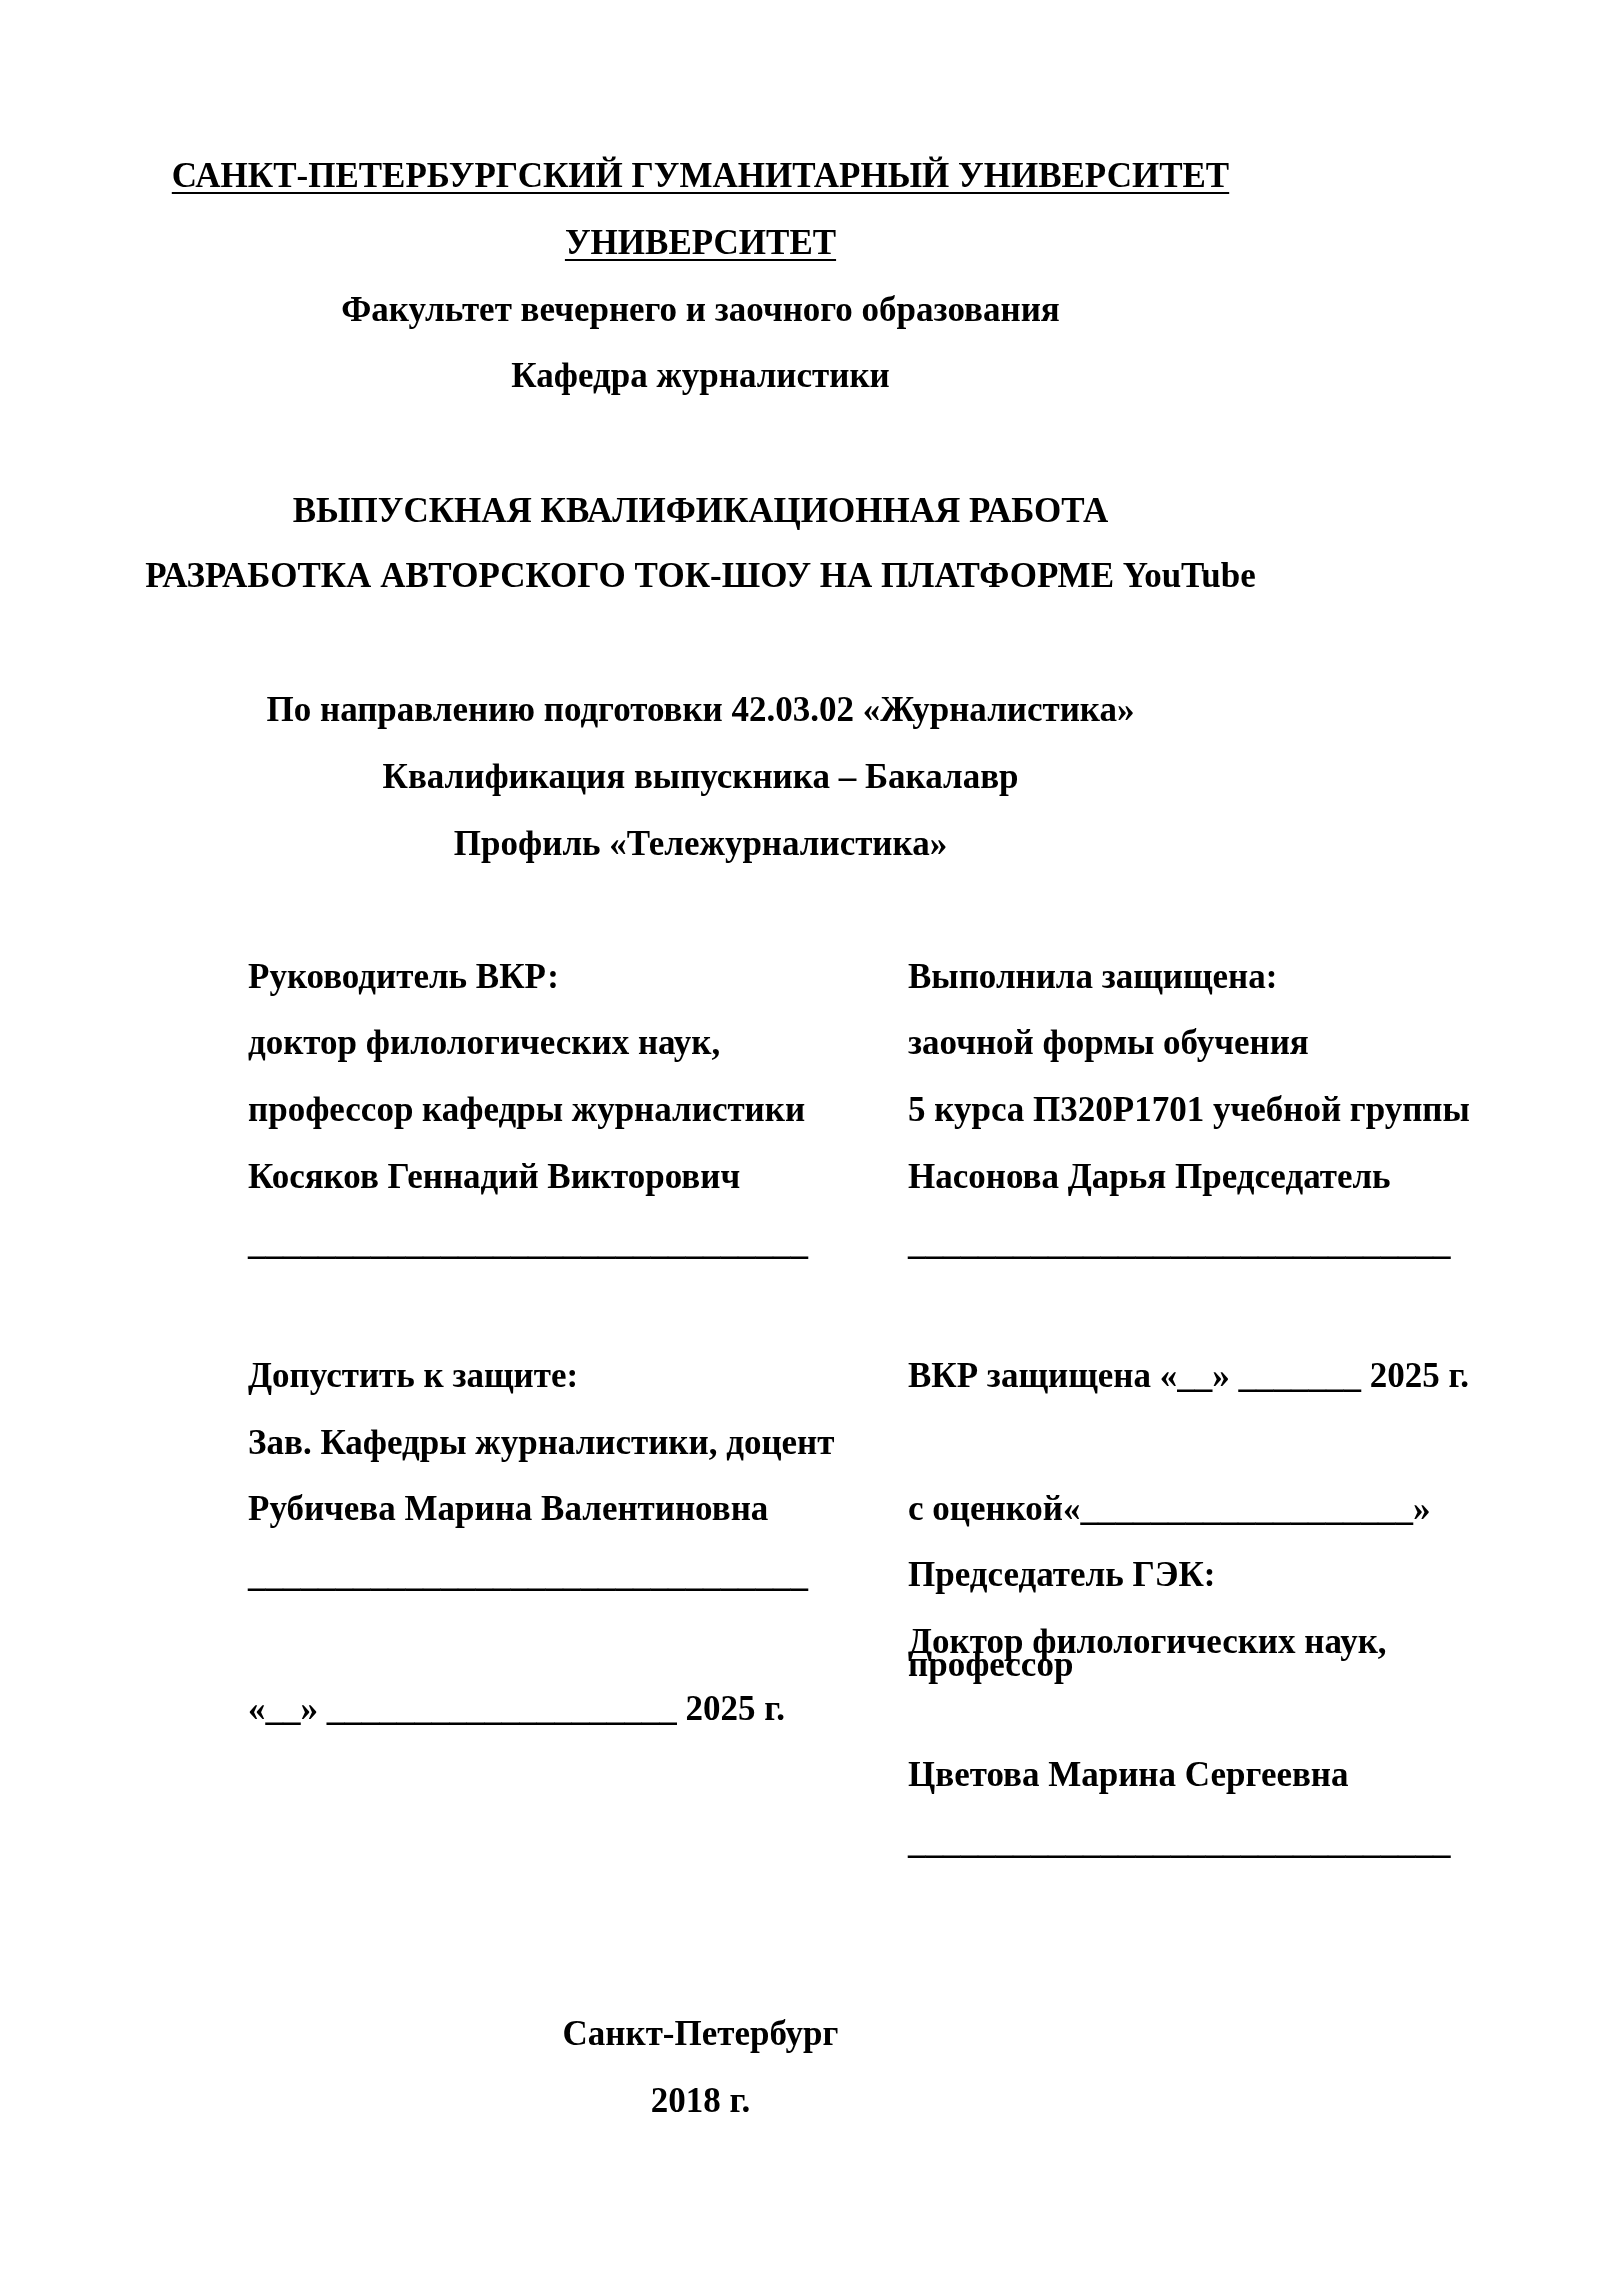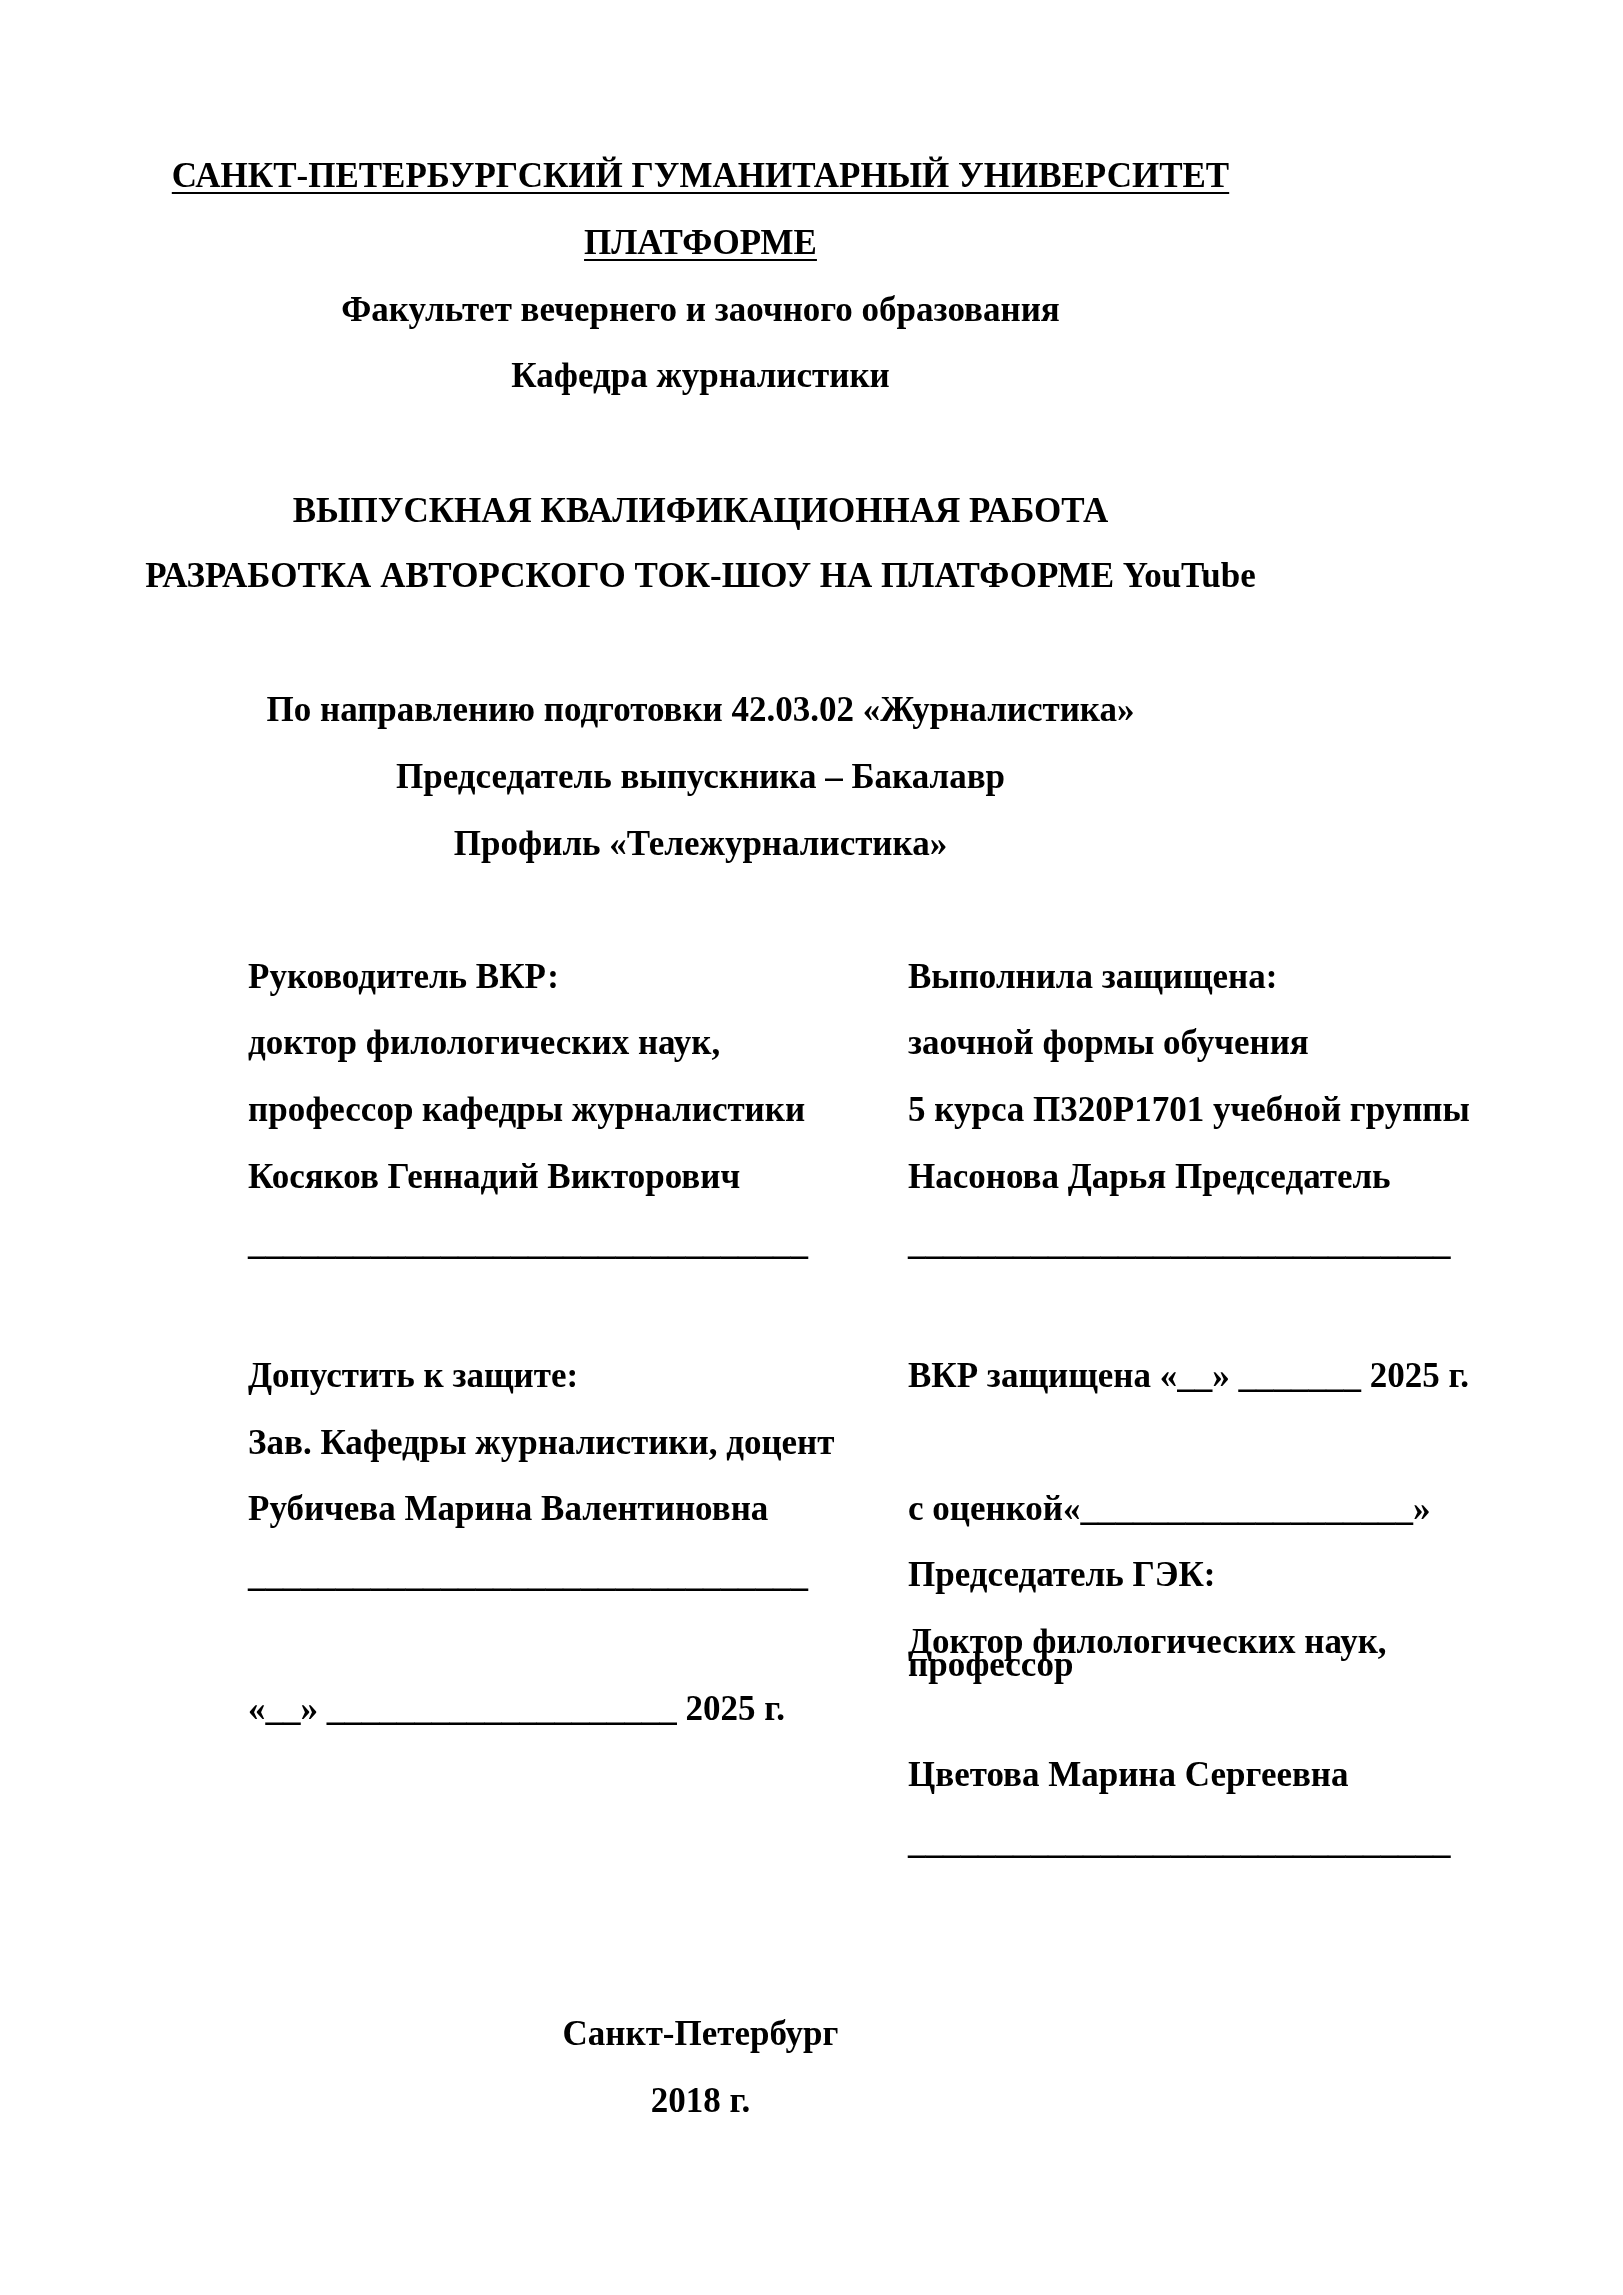--- a/index.html
+++ b/index.html
@@ -10,29 +10,29 @@
     .b { font-weight: bold; }
     .u { text-decoration: underline; text-decoration-thickness: 2.4px; text-underline-offset: 4.7px; }
     .L { left: 248px; }
     .R { left: 908px; }
   </style>
 </head>
 <body>
 
 <div>
   <div class="line center b u" style="top:155px">САНКТ-ПЕТЕРБУРГСКИЙ ГУМАНИТАРНЫЙ УНИВЕРСИТЕТ</div>
-  <div class="line center b u" style="top:222px">ПЛАТФОРМЕ</div>
+  <div class="line center b u" style="top:222px">УНИВЕРСИТЕТ</div>
   <div class="line center" style="top:289px">Факультет вечернего и заочного образования</div>
   <div class="line center" style="top:355px">Кафедра журналистики</div>
 
   <div class="line center b" style="top:490px">ВЫПУСКНАЯ КВАЛИФИКАЦИОННАЯ РАБОТА</div>
   <div class="line center b" style="top:555px">РАЗРАБОТКА АВТОРСКОГО ТОК-ШОУ НА ПЛАТФОРМЕ YouTube</div>
 
   <div class="line center" style="top:689px">По направлению подготовки 42.03.02 «Журналистика»</div>
-  <div class="line center" style="top:756px">Председатель выпускника – Бакалавр</div>
+  <div class="line center" style="top:756px">Квалификация выпускника – Бакалавр</div>
   <div class="line center" style="top:823px">Профиль «Тележурналистика»</div>
 
   <div>
     <div class="line L b" style="top:956px">Руководитель ВКР:</div>
     <div class="line L" style="top:1022px">доктор филологических наук,</div>
     <div class="line L" style="top:1089px">профессор кафедры журналистики</div>
     <div class="line L" style="top:1156px">Косяков Геннадий Викторович</div>
     <div class="line L" style="top:1222px">________________________________</div>
   </div>
 

